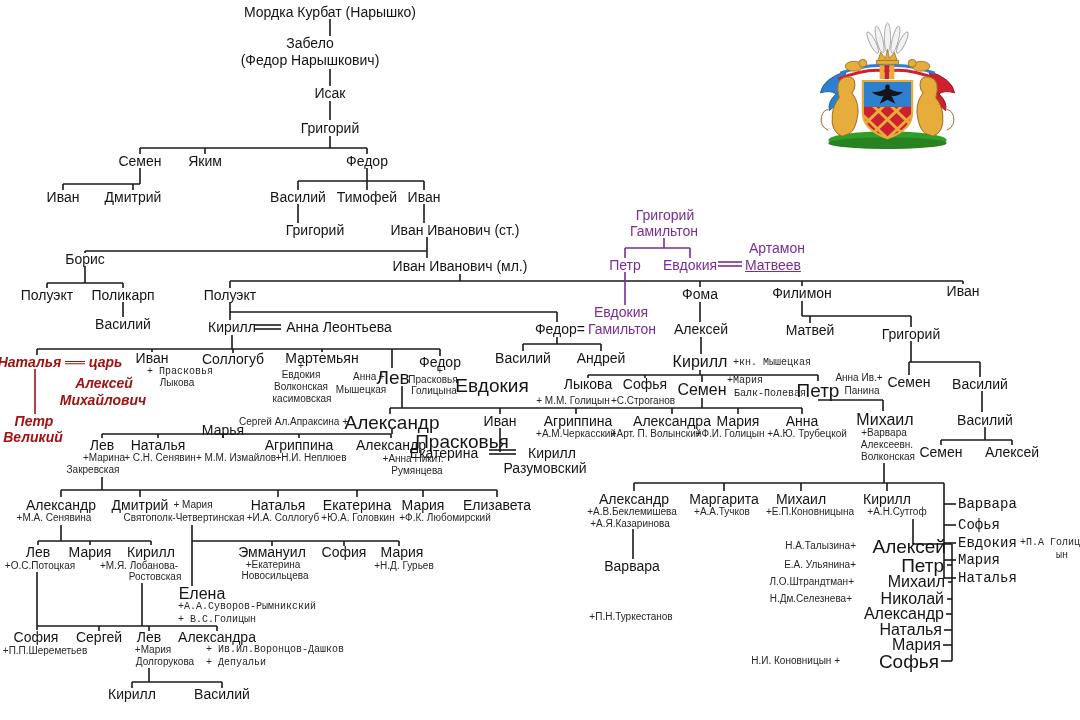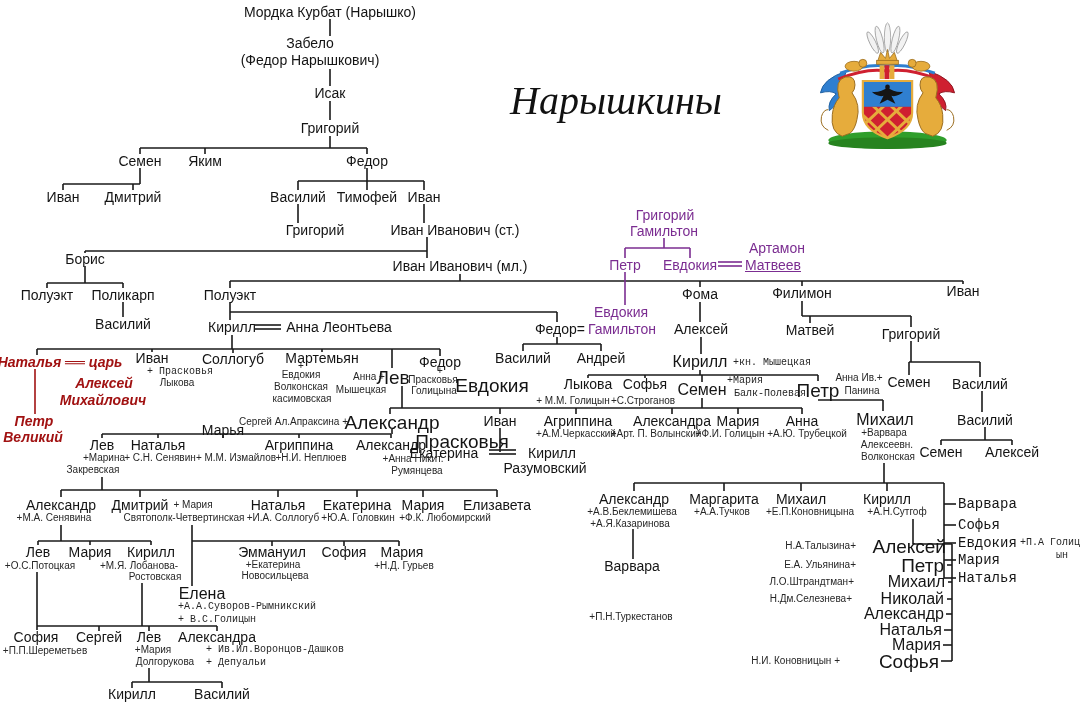--- a/index.html
+++ b/index.html
@@ -175,21 +175,20 @@
       <line x1="37" y1="626" x2="217" y2="626" stroke="#1a1a1a" stroke-width="1.6"></line>
       <line x1="99" y1="626" x2="99" y2="631" stroke="#1a1a1a" stroke-width="1.6"></line>
       <line x1="149" y1="626" x2="149" y2="631" stroke="#1a1a1a" stroke-width="1.6"></line>
       <line x1="217" y1="626" x2="217" y2="631" stroke="#1a1a1a" stroke-width="1.6"></line>
       <line x1="149" y1="668" x2="149" y2="682" stroke="#1a1a1a" stroke-width="1.6"></line>
       <line x1="132" y1="682" x2="222" y2="682" stroke="#1a1a1a" stroke-width="1.6"></line>
       <line x1="132" y1="682" x2="132" y2="688" stroke="#1a1a1a" stroke-width="1.6"></line>
       <line x1="222" y1="682" x2="222" y2="688" stroke="#1a1a1a" stroke-width="1.6"></line>
     </svg>
 
-  <div id="family-title">Нарышкины</div>
 
   <div id="nodes">
       <div class="n a-c s-md" style="left: 330px; top: 12px;">Мордка Курбат (Нарышко)</div>
       <div class="n a-c s-md" style="left: 310px; top: 43px;">Забело</div>
       <div class="n a-c s-md" style="left: 310px; top: 60px;">(Федор Нарышкович)</div>
       <div class="n a-c s-md" style="left: 330px; top: 93px;">Исак</div>
       <div class="n a-c s-md" style="left: 330px; top: 128px;">Григорий</div>
       <div class="n a-c s-md" style="left: 140px; top: 161px;">Семен</div>
       <div class="n a-c s-md" style="left: 205px; top: 161px;">Яким</div>
       <div class="n a-c s-md" style="left: 367px; top: 161px;">Федор</div>

